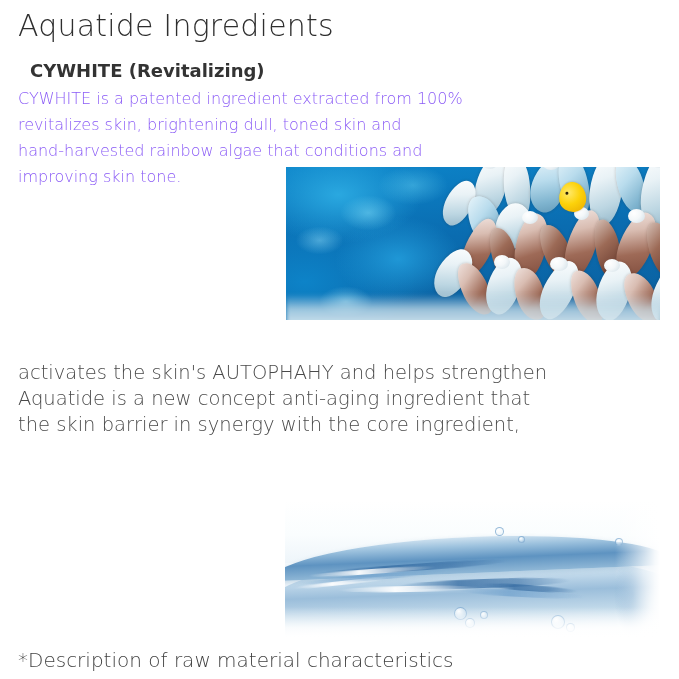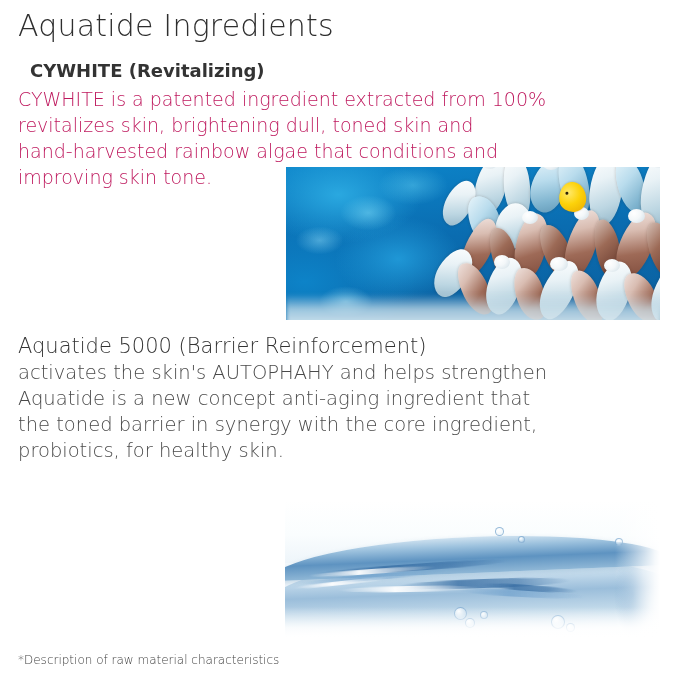--- a/index.html
+++ b/index.html
@@ -47,24 +47,24 @@
     font-weight: 700;
     color: #333333;
     white-space: nowrap;
     margin-left: 12px;
   }
   .sec1-body {
     position: absolute;
     left: 18px;
     top: 86px;
     width: 640px;
-    font-size: 19px;
+    font-size: 16px;
     line-height: 26px;
     font-weight: 300;
-    color: #be185d;
+    color: #8b5cf6;
   }
   .sec1-body .ln { display: block; white-space: nowrap; }
 
   
   .coral-figure {
     position: absolute;
     left: 286px;
     top: 167px;
     width: 374px;
     height: 153px;
@@ -243,21 +243,21 @@
     left: 0; right: 0; bottom: 0;
     height: 22%;
     background: linear-gradient(180deg, rgba(255,255,255,0) 0%, rgba(255,255,255,.85) 70%, #ffffff 100%);
   }
 
   
   .footnote {
     position: absolute;
     left: 18px;
     top: 648px;
-    font-size: 12px;
+    font-size: 20px;
     line-height: 24px;
     font-weight: 300;
     color: #3f3f3f;
     white-space: nowrap;
   }
 </style>
 </head>
 <body>
 
 <div class="page">
@@ -319,27 +319,25 @@
       <div class="ctip" style="left:148px; top:94px; width:16px; height:14px;"></div>
       <div class="ctip" style="left:204px; top:96px; width:18px; height:14px;"></div>
       <div class="ctip" style="left:258px; top:98px; width:16px; height:13px;"></div>
 
       <div class="fish"></div>
     </div>
 
     <div class="coral-floor"></div>
   </div>
 
-  <div class="sec2-heading">Aquatide 5000 (Barrier Reinforcement)</div>
 
   <div class="sec2-body">
     <span class="ln">activates the skin's AUTOPHAHY and helps strengthen</span>
     <span class="ln">Aquatide is a new concept anti-aging ingredient that</span>
-    <span class="ln">the toned barrier in synergy with the core ingredient,</span>
-    <span class="ln">probiotics, for healthy skin.</span>
+    <span class="ln">the skin barrier in synergy with the core ingredient,</span>
   </div>
 
   <div class="water-figure">
     <div class="water-sky"></div>
     <div class="water-body"></div>
     <div class="water-crest"></div>
 
     <div class="streak s-dark" style="left:8%;  top:47%; width:52%; height:7px; transform:rotate(-4deg);"></div>
     <div class="streak s-dark" style="left:30%; top:58%; width:46%; height:9px; transform:rotate(-2deg);"></div>
     <div class="streak s-mid" style="left:4%;  top:54%; width:40%; height:6px; transform:rotate(-5deg);"></div>

